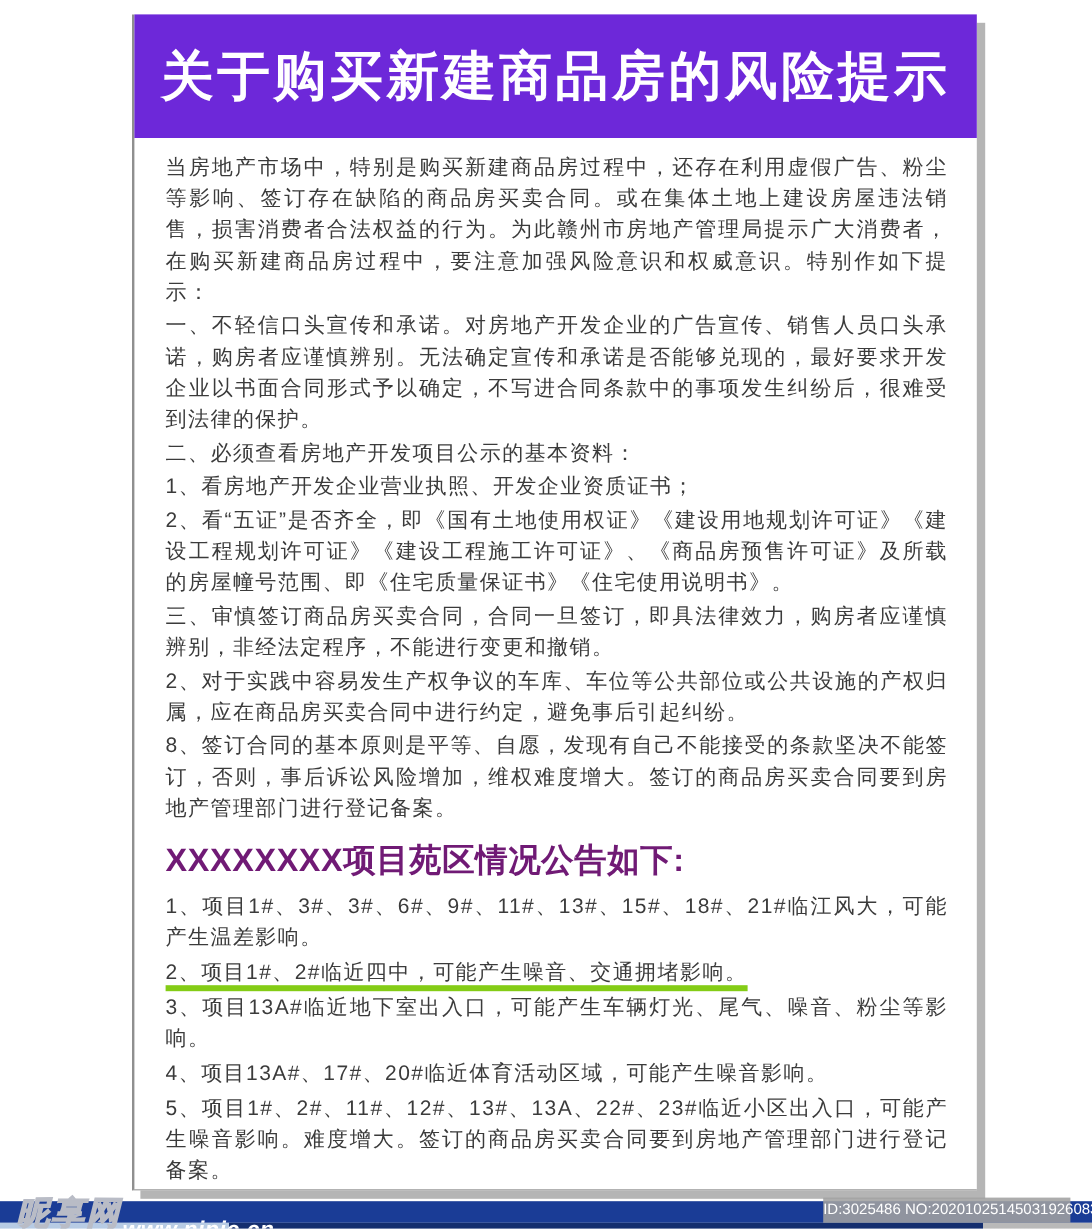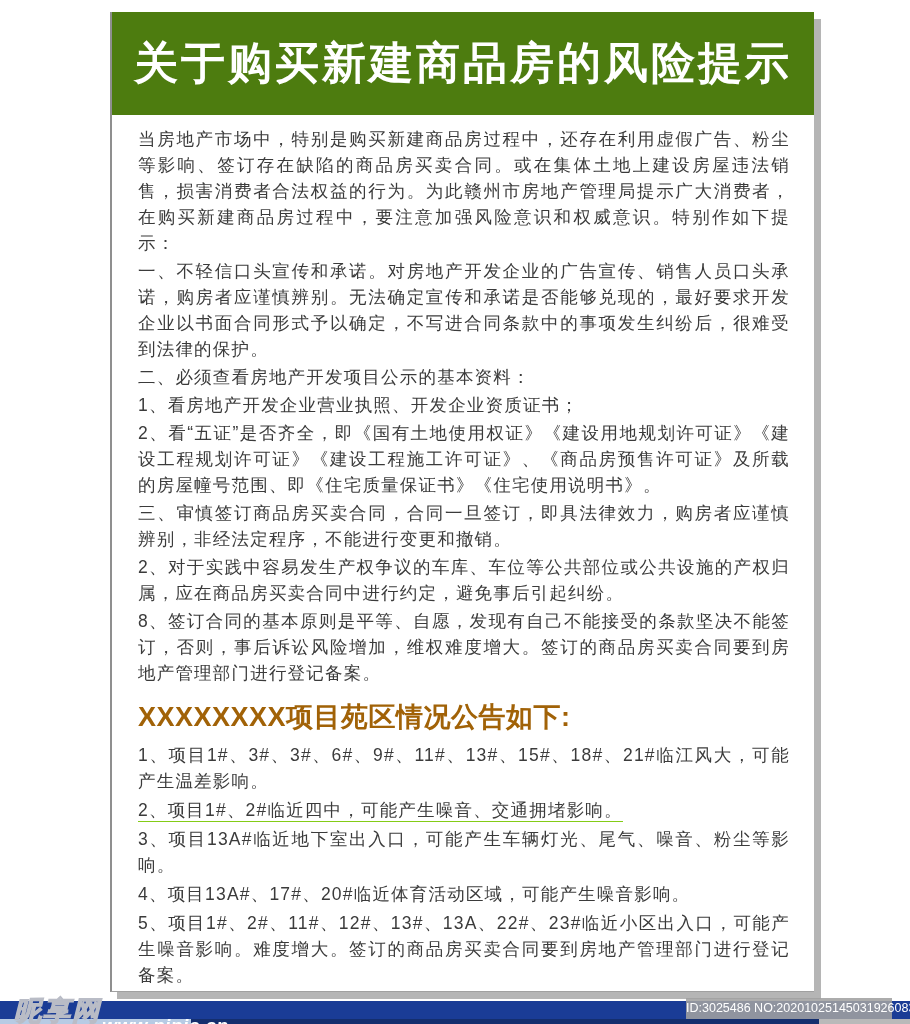--- a/index.html
+++ b/index.html
@@ -20,21 +20,21 @@
     height: 980px;
     background: #ffffff;
     border-left: 2px solid #8f8f8f;
     border-bottom: 1px solid #a0a0a0;
     box-shadow: 7px 7px 0 #b5b5b5;
     box-sizing: border-box;
   }
   .poster-header {
     width: 100%;
     height: 103px;
-    background: #4d7c0f;
+    background: #6d28d9;
     display: flex;
     align-items: center;
     justify-content: center;
   }
   .poster-title {
     color: #ffffff;
     font-family: "Liberation Serif", serif;
     font-weight: bold;
     font-size: 44px;
     letter-spacing: 3px;
@@ -46,32 +46,32 @@
     font-size: 17.5px;
     line-height: 26px;
     letter-spacing: 1.2px;
     text-align: justify;
   }
   .poster-body p {
     margin: 2px 0;
   }
   .notice-heading {
     margin: 14px 0 8px 0;
-    color: #a16207;
+    color: #701a75;
     font-weight: bold;
     font-size: 27px;
     letter-spacing: 0.5px;
     line-height: 34px;
     text-align: left;
   }
   .notice-list p {
     margin: 3px 0;
   }
   .underline-red {
-    border-bottom: 1px solid #84cc16;
+    border-bottom: 5px solid #84cc16;
     padding-bottom: 1px;
   }
   
   .watermark-bar {
     position: absolute;
     left: 0;
     top: 1001px;
     width: 910px;
     height: 18px;
     background: #1a3c96;

